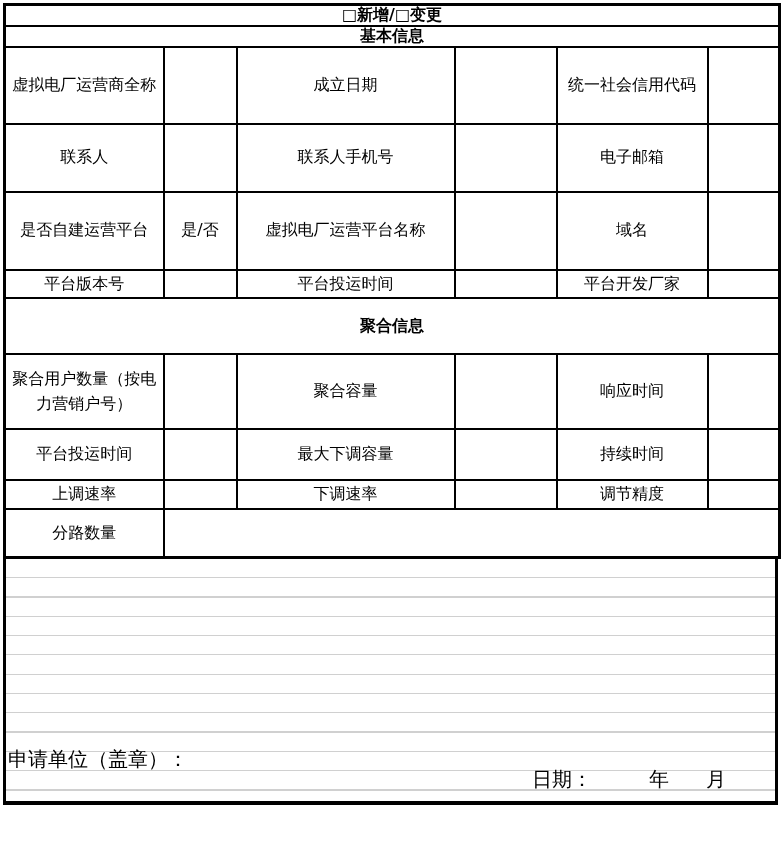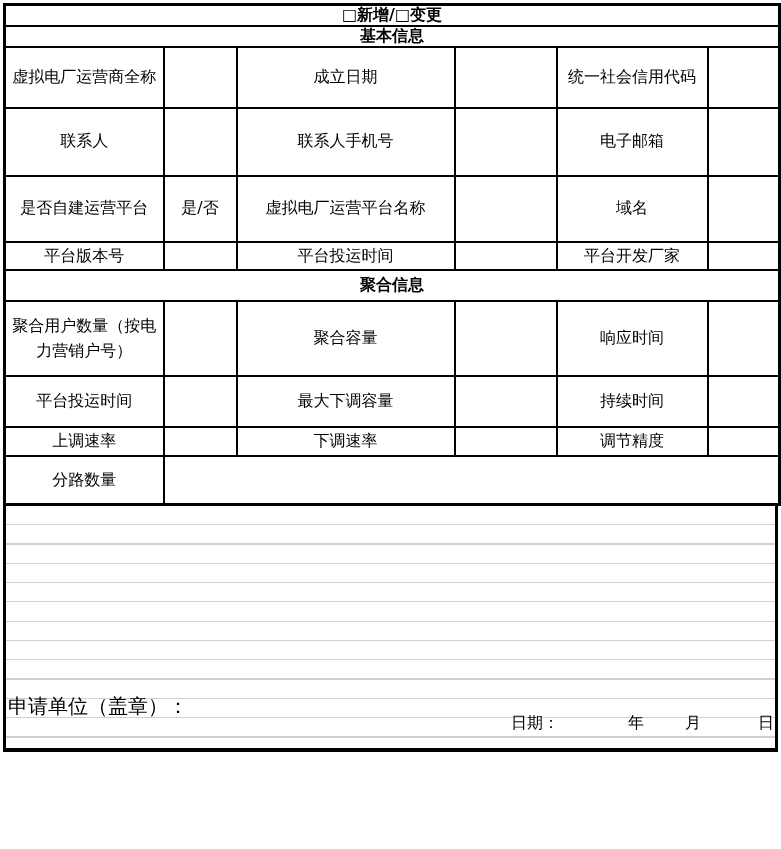--- a/index.html
+++ b/index.html
@@ -42,21 +42,21 @@
     background:repeating-linear-gradient(
       to bottom,
       transparent 0px, transparent 18.1px,
       #d0d0d0 18.1px, #d0d0d0 19.3px
     );
   }
   .unit-line{
     position:absolute;left:2px;top:187px;
     font-size:20px;white-space:nowrap;
   }
-  .date-line span{position:absolute;top:207px;font-size:16px;white-space:nowrap;}
+  .date-line span{position:absolute;top:207px;font-size:20px;white-space:nowrap;margin-left:21px;}
   .d-label{left:505px;}
   .d-year{left:622px;}
   .d-month{left:679px;}
   .d-day{left:752px;}
 </style>
 </head>
 <body>
 
 <div class="sheet">
   <div class="formwrap">
@@ -75,58 +75,58 @@
           <tr class="toprow" style="height:17px">
         <td colspan="6" class="hdr">
           <span>□</span><span>新增</span><span>/</span><span>□</span><span>变更</span>
         </td>
       </tr>
 
       <tr class="toprow" style="height:18px">
         <td colspan="6" class="hdr">基本信息</td>
       </tr>
 
-      <tr style="height:61px">
+      <tr style="height:77px">
         <td>虚拟电厂运营商全称</td>
         <td></td>
         <td>成立日期</td>
         <td></td>
         <td>统一社会信用代码</td>
         <td></td>
       </tr>
 
 
       <tr style="height:68px">
         <td>联系人</td>
         <td></td>
         <td>联系人手机号</td>
         <td></td>
         <td>电子邮箱</td>
         <td></td>
       </tr>
 
-      <tr style="height:66px">
+      <tr style="height:78px">
         <td>是否自建运营平台</td>
         <td>是/否</td>
         <td>虚拟电厂运营平台名称</td>
         <td></td>
         <td>域名</td>
         <td></td>
       </tr>
 
       <tr style="height:28px">
         <td>平台版本号</td>
         <td></td>
         <td>平台投运时间</td>
         <td></td>
         <td>平台开发厂家</td>
         <td></td>
       </tr>
 
-      <tr style="height:31px">
+      <tr style="height:56px">
         <td colspan="6" class="hdr">聚合信息</td>
       </tr>
 
       <tr style="height:75px">
         <td>聚合用户数量（按电力营销户号）</td>
         <td></td>
         <td>聚合容量</td>
         <td></td>
         <td>响应时间</td>
         <td></td>

